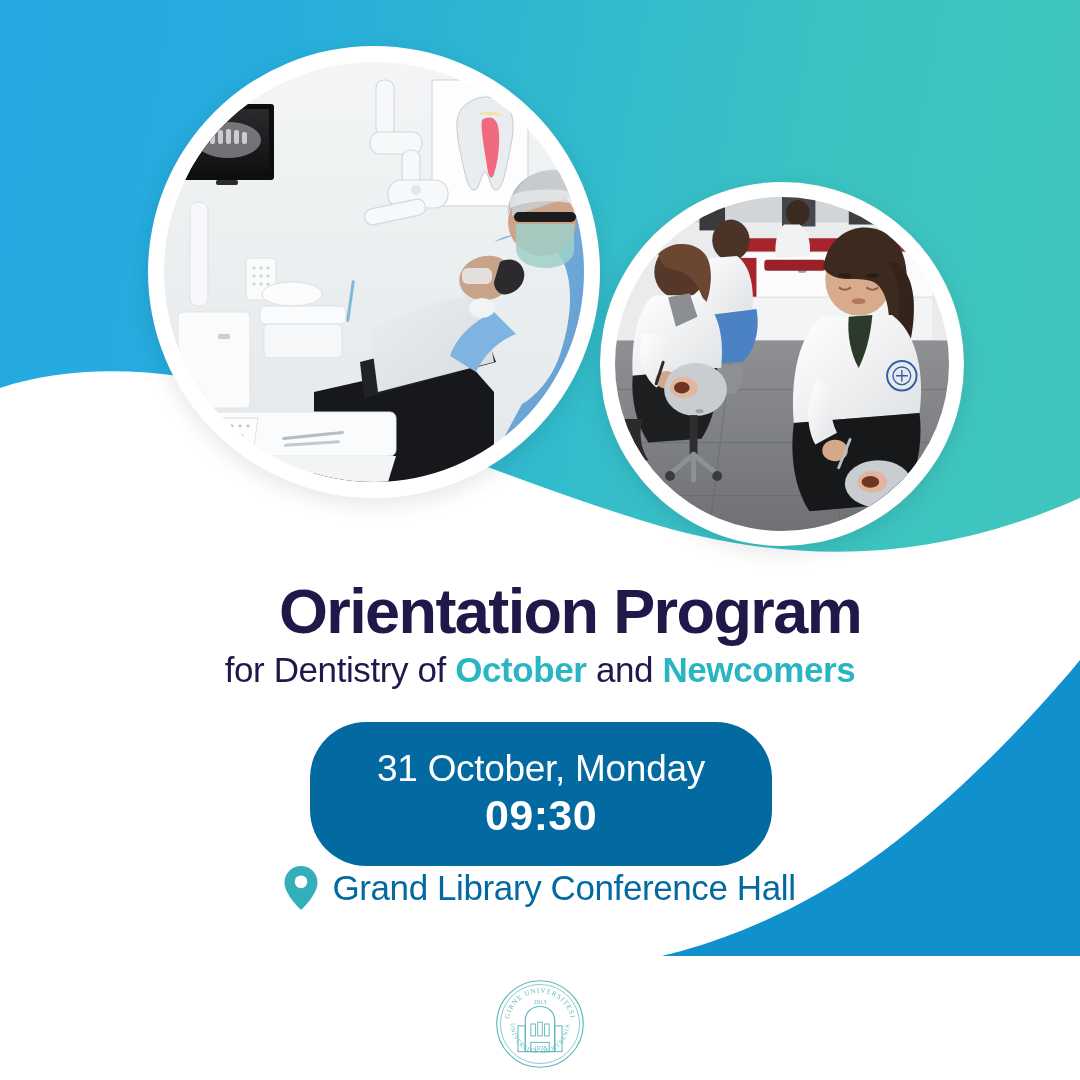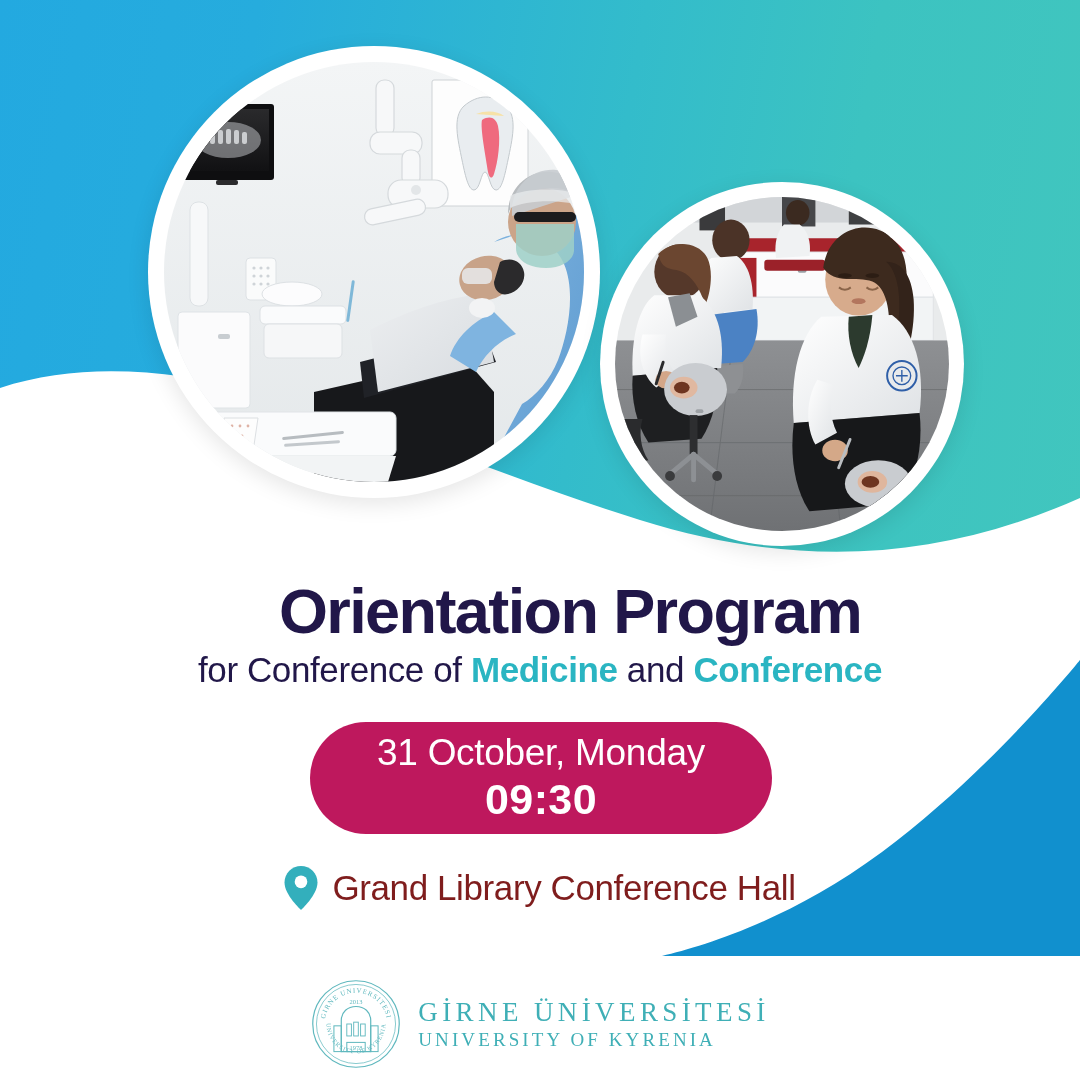--- a/index.html
+++ b/index.html
@@ -62,37 +62,37 @@
     text-align:center;
     font-size:35px; font-weight:normal;
     color:#211749;
     letter-spacing:-0.4px;
   }
   .subtitle .accent { color:#2AB5C2; font-weight:bold; }
 
   
   .date-badge {
     position:absolute; left:310px; top:722px;
-    width:462px; height:112px;
-    background:#be185d;
+    width:462px; height:144px;
+    background:#0369a1;
     border-radius:56px;
     display:flex; flex-direction:column;
     align-items:center; justify-content:center;
     color:#ffffff;
   }
   .date-line { font-size:37px; font-weight:normal; letter-spacing:-0.3px; line-height:1.15; }
   .time-line { font-size:43px; font-weight:bold; letter-spacing:0.4px; line-height:1.15; }
 
   
   .location-row {
     position:absolute; left:0; top:866px; width:1080px;
     display:flex; align-items:center; justify-content:center; gap:14px;
   }
   .pin-icon { width:34px; height:44px; flex:none; display:block; }
-  .location-text { font-size:35px; color:#7f1d1d; letter-spacing:-0.4px; }
+  .location-text { font-size:35px; color:#0369a1; letter-spacing:-0.4px; }
 
   
   .logo-row {
     position:absolute; left:0; top:978px; width:1080px;
     display:flex; align-items:center; justify-content:center; gap:16px;
   }
   .seal { width:92px; height:92px; flex:none; display:block; }
   .logo-text { display:flex; flex-direction:column; line-height:1.18; }
   .logo-tr {
     font-family:"Liberation Serif", serif;
@@ -325,21 +325,21 @@
         <ellipse cx="262" cy="290" rx="15" ry="11" fill="#dfb69d"></ellipse>
         <ellipse cx="260" cy="290" rx="9" ry="6" fill="#6e3520"></ellipse>
 
         <path d="M6,226 c-6,16 -4,34 4,46 l24,-4 c-8,-12 -10,-28 -6,-42 z" fill="#2a2b2d"></path>
       </svg>
     </div>
   </div>
 
   <div class="title">Orientation Program</div>
 
-  <div class="subtitle"><span>for Conference of </span><span class="accent">Medicine</span><span> and </span><span class="accent">Conference</span></div>
+  <div class="subtitle"><span>for Dentistry of </span><span class="accent">October</span><span> and </span><span class="accent">Newcomers</span></div>
 
   <div class="date-badge">
     <div class="date-line">31 October, Monday</div>
     <div class="time-line">09:30</div>
   </div>
 
   <div class="location-row">
     <svg class="pin-icon" viewBox="0 0 24 32">
       <path d="M12,0 C5.4,0 0,5.4 0,12 C0,21 12,32 12,32 C12,32 24,21 24,12 C24,5.4 18.6,0 12,0 Z" fill="#33AFBC"></path>
       <circle cx="12" cy="11.5" r="4.6" fill="#ffffff"></circle>
@@ -365,19 +365,15 @@
       <text x="50" y="28" font-family="Liberation Serif, serif" font-size="7" fill="#5FB8BE" text-anchor="middle">2013</text>
       <path id="arcTop" d="M16,50 A34,34 0 0,1 84,50" fill="none"></path>
       <path id="arcBot" d="M18,50 A32,32 0 0,0 82,50" fill="none"></path>
       <text font-family="Liberation Serif, serif" font-size="7.5" fill="#5FB8BE" letter-spacing="1.1">
         <textPath href="#arcTop" startOffset="50%" text-anchor="middle">GIRNE UNIVERSITESI</textPath>
       </text>
       <text font-family="Liberation Serif, serif" font-size="6.6" fill="#5FB8BE" letter-spacing="1">
         <textPath href="#arcBot" startOffset="50%" text-anchor="middle">UNIVERSITY OF KYRENIA</textPath>
       </text>
     </svg>
-    <span class="logo-text">
-      <span class="logo-tr">GİRNE ÜNİVERSİTESİ</span>
-      <span class="logo-en">UNIVERSITY OF KYRENIA</span>
-    </span>
   </div>
 
 </div>
 
 </body></html>

